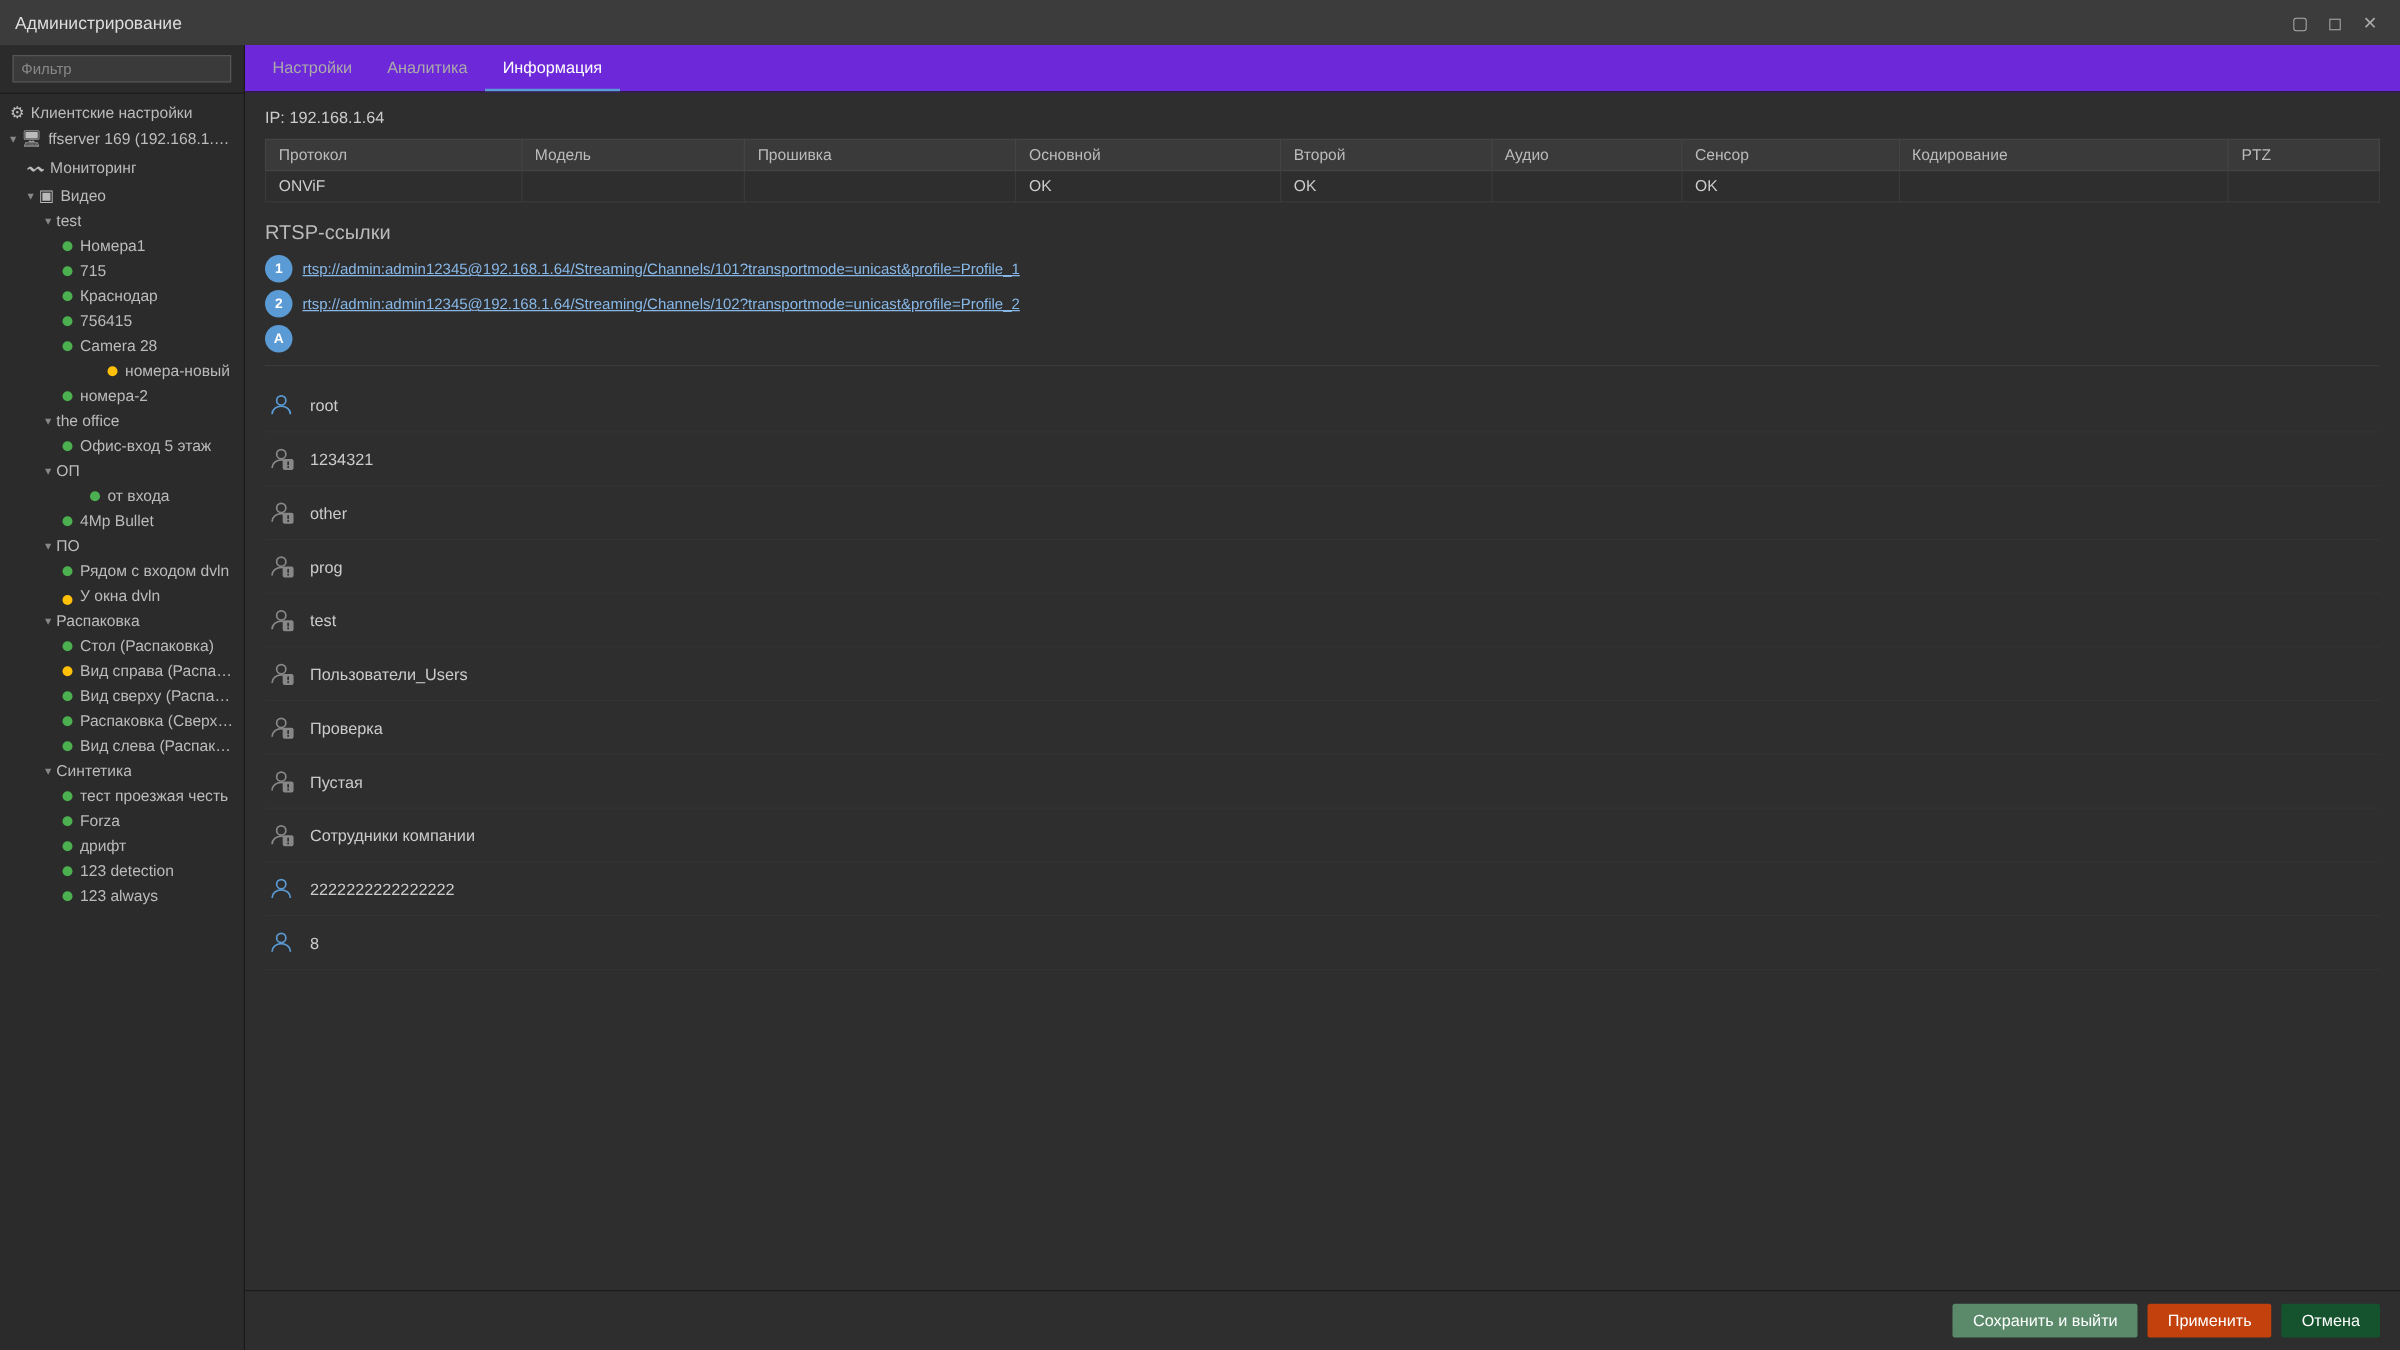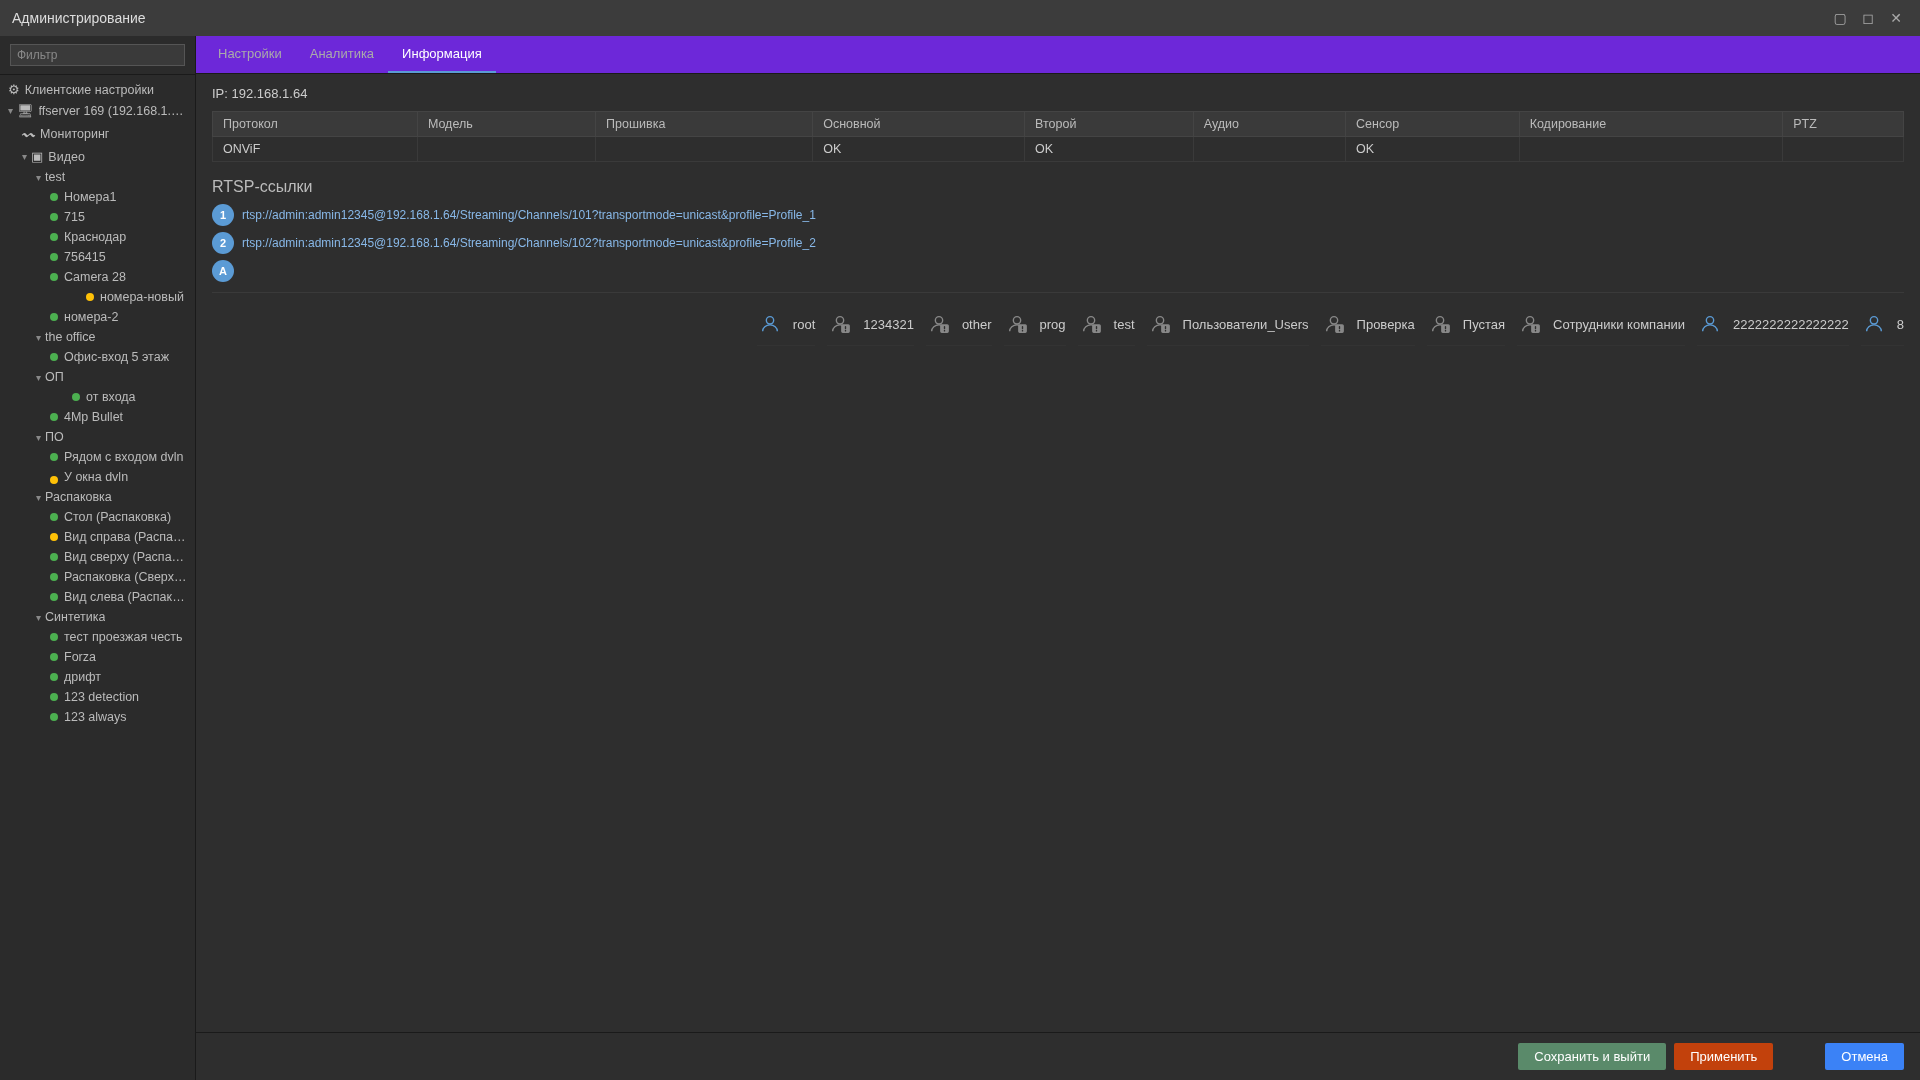--- a/index.html
+++ b/index.html
@@ -196,30 +196,31 @@
       font-size: 11px;
       font-weight: bold;
       flex-shrink: 0;
       color: #fff;
     }
     .rtsp-badge-num { background: #5b9bd5; }
     .rtsp-badge-a { background: #5b9bd5; }
     .rtsp-url {
       color: #88b8e8;
       font-size: 12px;
+      text-decoration: underline;
     }
     .divider {
       border: none;
       border-top: 1px solid #3a3a3a;
       margin: 10px 0;
     }
     .user-list {
       display: flex;
-      flex-direction: row;
-      gap: 12px;
+      flex-direction: column;
+      gap: 0;
       justify-content: flex-end;
     }
     .user-item {
       display: flex;
       align-items: center;
       padding: 8px 0;
       border-bottom: 1px solid #333;
       gap: 10px;
     }
     .user-icon {
@@ -248,21 +249,21 @@
     .btn {
       padding: 6px 16px;
       font-size: 13px;
       cursor: pointer;
       border: none;
       border-radius: 2px;
       color: #fff;
     }
     .btn-primary { background: #5a8a6a; }
     .btn-secondary { background: #c2410c; }
-    .btn-cancel { background: #3b82f6; margin-left: 44px; }
+    .btn-cancel { background: #14532d; }
   </style>
 </head>
 <body>
 
 <div class="window">
 
   <div class="titlebar">
     <span class="titlebar-title">Администрирование</span>
     <div class="titlebar-controls">
       <button class="titlebar-btn">▢</button>

